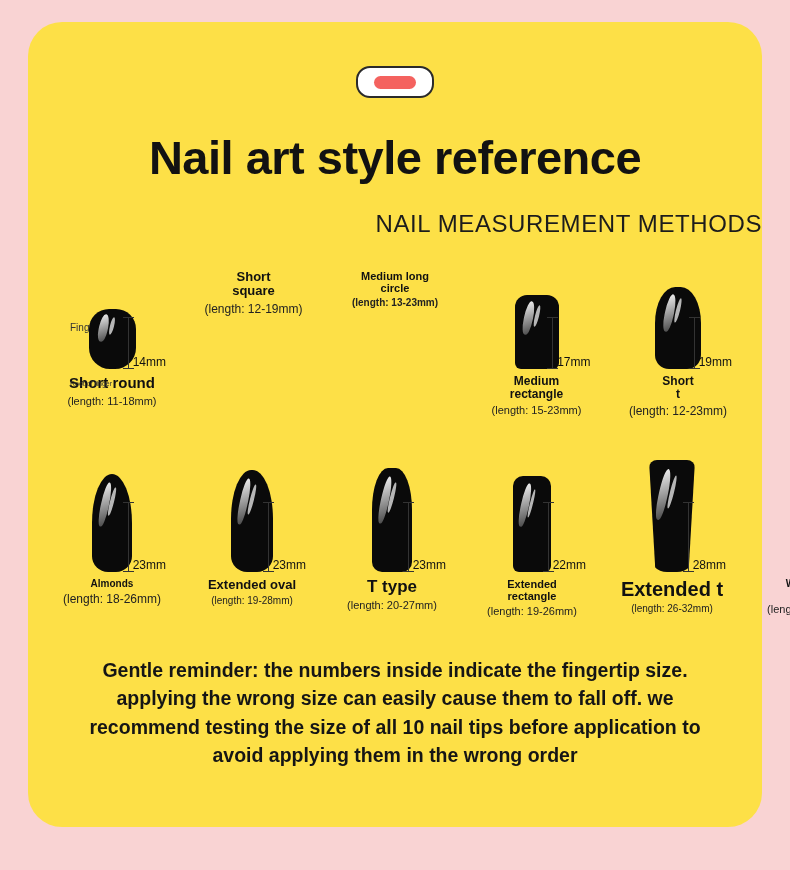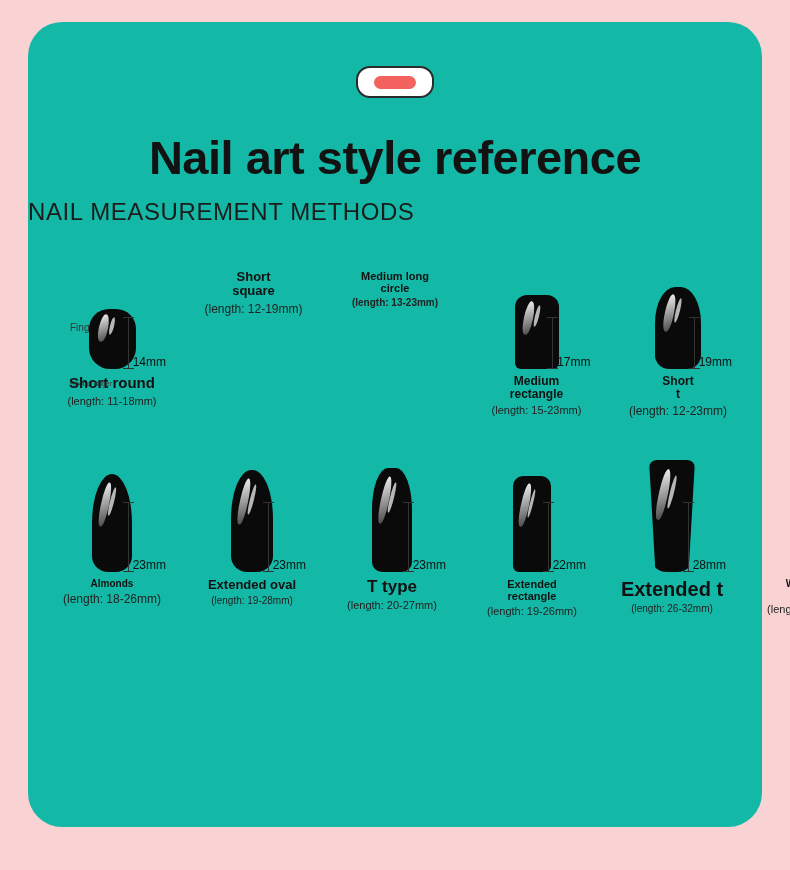--- a/index.html
+++ b/index.html
@@ -12,21 +12,21 @@
     background: #f9d3d3;
     font-family: "Liberation Sans", sans-serif;
     overflow: hidden;
   }
   .card {
     position: absolute;
     left: 28px;
     top: 22px;
     width: 734px;
     height: 805px;
-    background: #14b8a6;
+    background: #fde047;
     border-radius: 34px;
   }
   .pill-wrap {
     position: absolute;
     left: 0;
     top: 44px;
     width: 100%;
     display: flex;
     justify-content: center;
   }
@@ -52,24 +52,24 @@
     left: 0;
     width: 100%;
     text-align: center;
     font-size: 47px;
     font-weight: bold;
     color: #121212;
     letter-spacing: -0.5px;
   }
   .subtitle {
     position: absolute;
-    top: 176px;
+    top: 188px;
     left: 0;
     width: 100%;
-    text-align: left;
+    text-align: right;
     font-size: 24px;
     color: #1c1c1c;
     letter-spacing: 0.6px;
   }
   .grid {
     position: absolute;
     left: 0;
     top: 242px;
     width: 734px;
   }
@@ -327,13 +327,14 @@
         <div class="cell">
           <div class="nailbox"></div>
           <div class="name" style="font-size: 10px; white-space: pre-line;">Water drop
 tip</div>
           <div class="len" style="font-size: 11px;">(length: 27-34mm)</div>
         </div>
       </div>
 
   </div>
 
+  <div class="reminder">Gentle reminder: the numbers inside indicate the fingertip size. applying the wrong size can easily cause them to fall off. we recommend testing the size of all 10 nail tips before application to avoid applying them in the wrong order</div>
 </div>
 
 </body></html>

